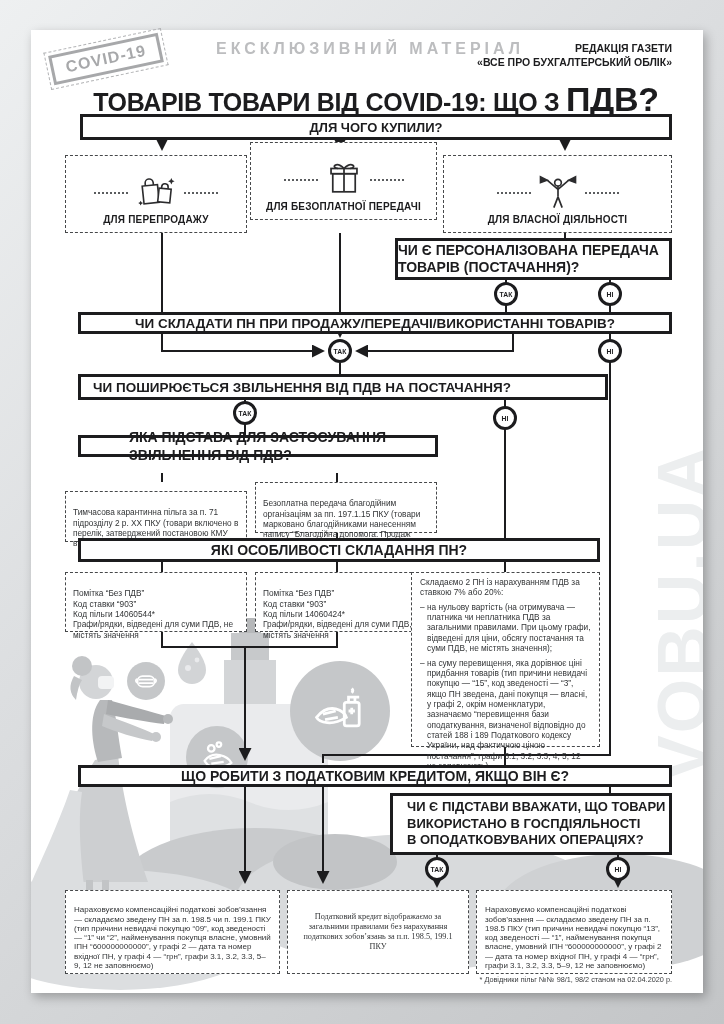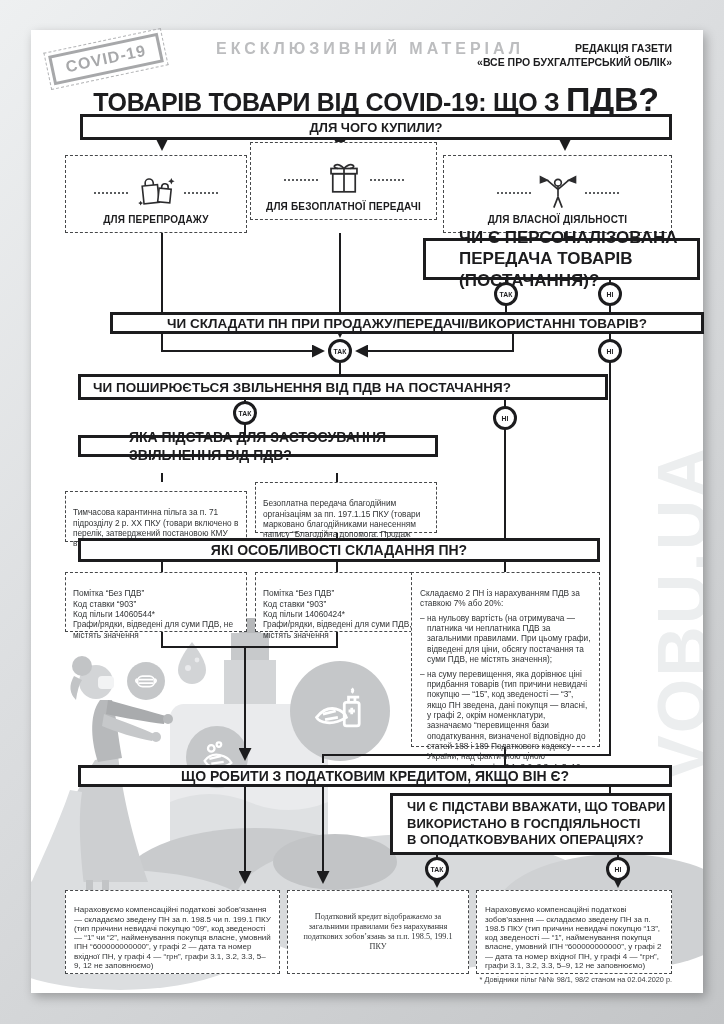--- a/index.html
+++ b/index.html
@@ -229,28 +229,28 @@
         <path d="M24,20 L11,9 M24,20 L37,9"></path>
         <path d="M11,9 l-8,-4 v7 z" fill="#2c2c2e"></path>
           <path d="M37,9 l8,-4 v7 z" fill="#2c2c2e"></path>
       </svg>
     </span>
     <span class="flank"></span>
   </div>
   <div class="blabel">ДЛЯ ВЛАСНОЇ ДІЯЛЬНОСТІ</div>
 </div>
 
-<div class="abs qbox node" style="left:395px;top:238px;width:277px;height:42px;font-size:17px;line-height:1.25;padding-left:33px;margin-left:28px;">
+<div class="abs qbox node" style="left:395px;top:238px;width:277px;height:42px;font-size:14px;line-height:1.25;padding-left:0;">
   <span style="white-space:pre-line">ЧИ Є ПЕРСОНАЛІЗОВАНА ПЕРЕДАЧА ТОВАРІВ (ПОСТАЧАННЯ)?</span>
 </div>
 
 <div class="abs circ node" style="left:494px;top:282px;">ТАК</div>
 <div class="abs circ node" style="left:598px;top:282px;">НІ</div>
 
-<div class="abs qbox center node" style="left:78px;top:312px;width:594px;height:22px;font-size:13.5px;margin-left:32px;">
+<div class="abs qbox center node" style="left:78px;top:312px;width:594px;height:22px;font-size:13.5px;">
   <span>ЧИ СКЛАДАТИ ПН ПРИ ПРОДАЖУ/ПЕРЕДАЧІ/ВИКОРИСТАННІ ТОВАРІВ?</span>
 </div>
 
 <div class="abs circ node" style="left:328px;top:339px;">ТАК</div>
 <div class="abs circ node" style="left:598px;top:339px;">НІ</div>
 
 <div class="abs qbox node" style="left:78px;top:374px;width:530px;height:26px;font-size:13.5px;padding-left:12px;">
   <span>ЧИ ПОШИРЮЄТЬСЯ ЗВІЛЬНЕННЯ ВІД ПДВ НА ПОСТАЧАННЯ?</span>
 </div>
 
@@ -278,21 +278,21 @@
 Код ставки “903”
 Код пільги 14060544*
 Графи/рядки, відведені для суми ПДВ, не містять значення</span>
 </div>
 <div class="abs dash small node" style="left:255px;top:572px;width:182px;height:60px;padding:5px 7px;">
   <span>Помітка “Без ПДВ”
 Код ставки “903”
 Код пільги 14060424*
 Графи/рядки, відведені для суми ПДВ, не містять значення</span>
 </div>
-<div class="abs dash small node" style="left:411px;top:572px;width:189px;height:175px;padding:15px 8px;white-space:normal;">
+<div class="abs dash small node" style="left:411px;top:572px;width:189px;height:175px;padding:4px 8px;white-space:normal;">
   <div>Складаємо 2 ПН із нарахуванням ПДВ за ставкою 7% або 20%:</div>
   <div class="hang">– на нульову вартість (на отримувача — платника чи неплатника ПДВ за загальними правилами. При цьому графи, відведені для ціни, обсягу постачання та суми ПДВ, не містять значення);</div>
   <div class="hang">– на суму перевищення, яка дорівнює ціні придбання товарів (тип причини невидачі покупцю — “15”, код зведеності — “3”, якщо ПН зведена, дані покупця — власні, у графі 2, окрім номенклатури, зазначаємо “перевищення бази оподаткування, визначеної відповідно до статей 188 і 189 Податкового кодексу України, над фактичною ціною постачання”, графи 3.1, 3.2, 3.3, 4, 5, 12 не заповнюють)</div>
 </div>
 
 <div class="abs qbox center node" style="left:78px;top:765px;width:594px;height:22px;font-size:14px;">
   <span>ЩО РОБИТИ З ПОДАТКОВИМ КРЕДИТОМ, ЯКЩО ВІН Є?</span>
 </div>
 
 <div class="abs qbox node" style="left:390px;top:793px;width:282px;height:62px;font-size:13px;line-height:1.3;padding-left:14px;">

